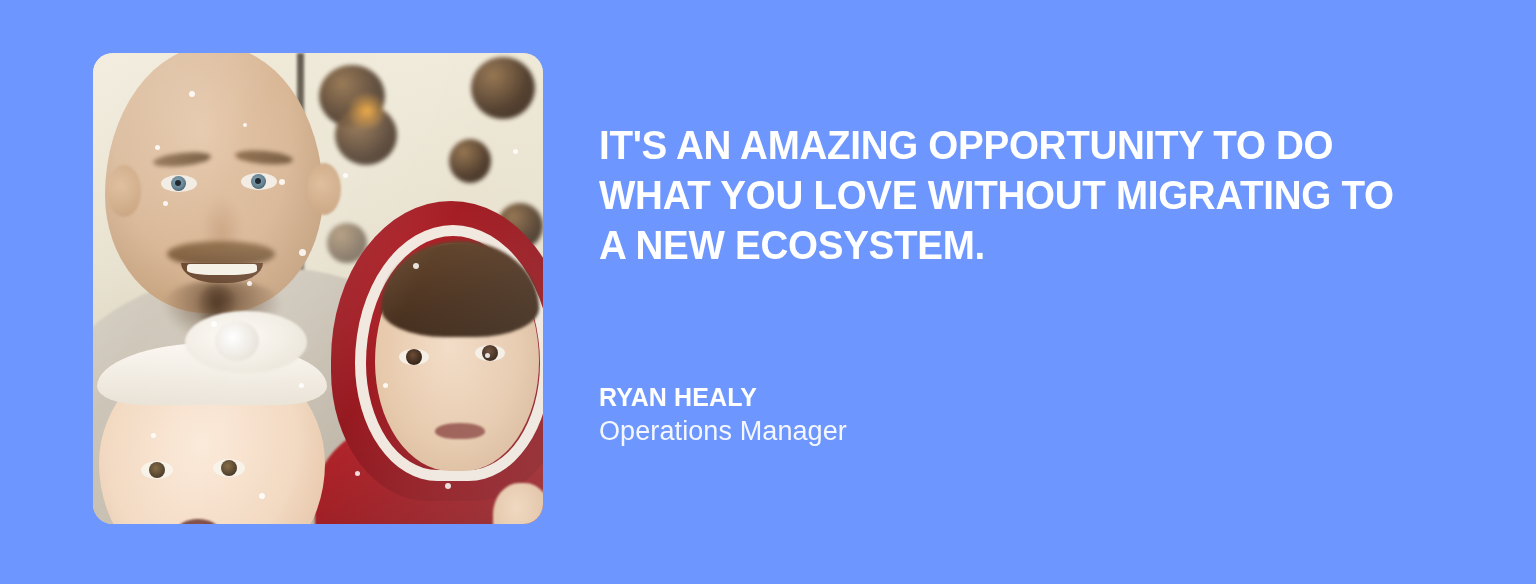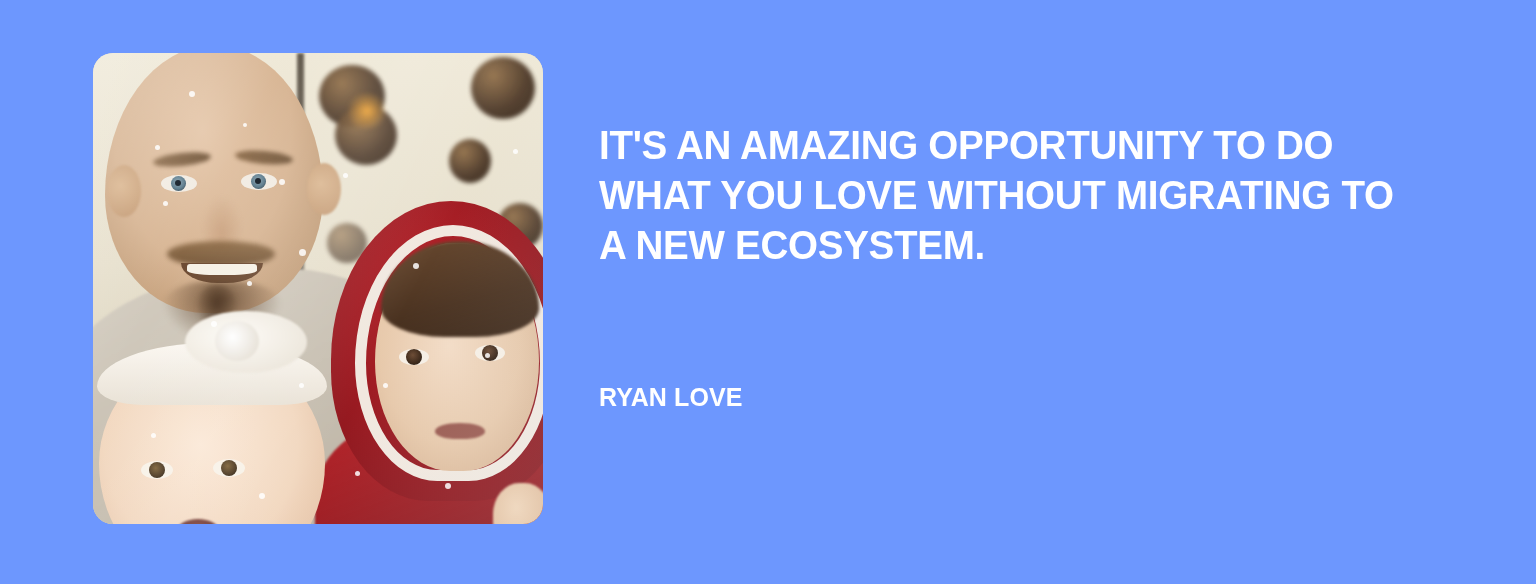--- a/index.html
+++ b/index.html
@@ -495,17 +495,18 @@
       <div class="snow-fleck" style="left:420px;top:96px;width:5px;height:5px;"></div>
 
       <div class="glass-sheen"></div>
     </div>
   </div>
 
   <div class="content">
     <blockquote class="quote">IT'S AN AMAZING OPPORTUNITY TO DO WHAT YOU LOVE WITHOUT MIGRATING TO A NEW ECOSYSTEM.</blockquote>
 
     <div class="attribution">
-      <p class="author-name">RYAN LOVE</p>
+      <p class="author-name">RYAN HEALY</p>
+      <p class="author-role">Operations Manager</p>
     </div>
   </div>
 
 </div>
 
 </body></html>

